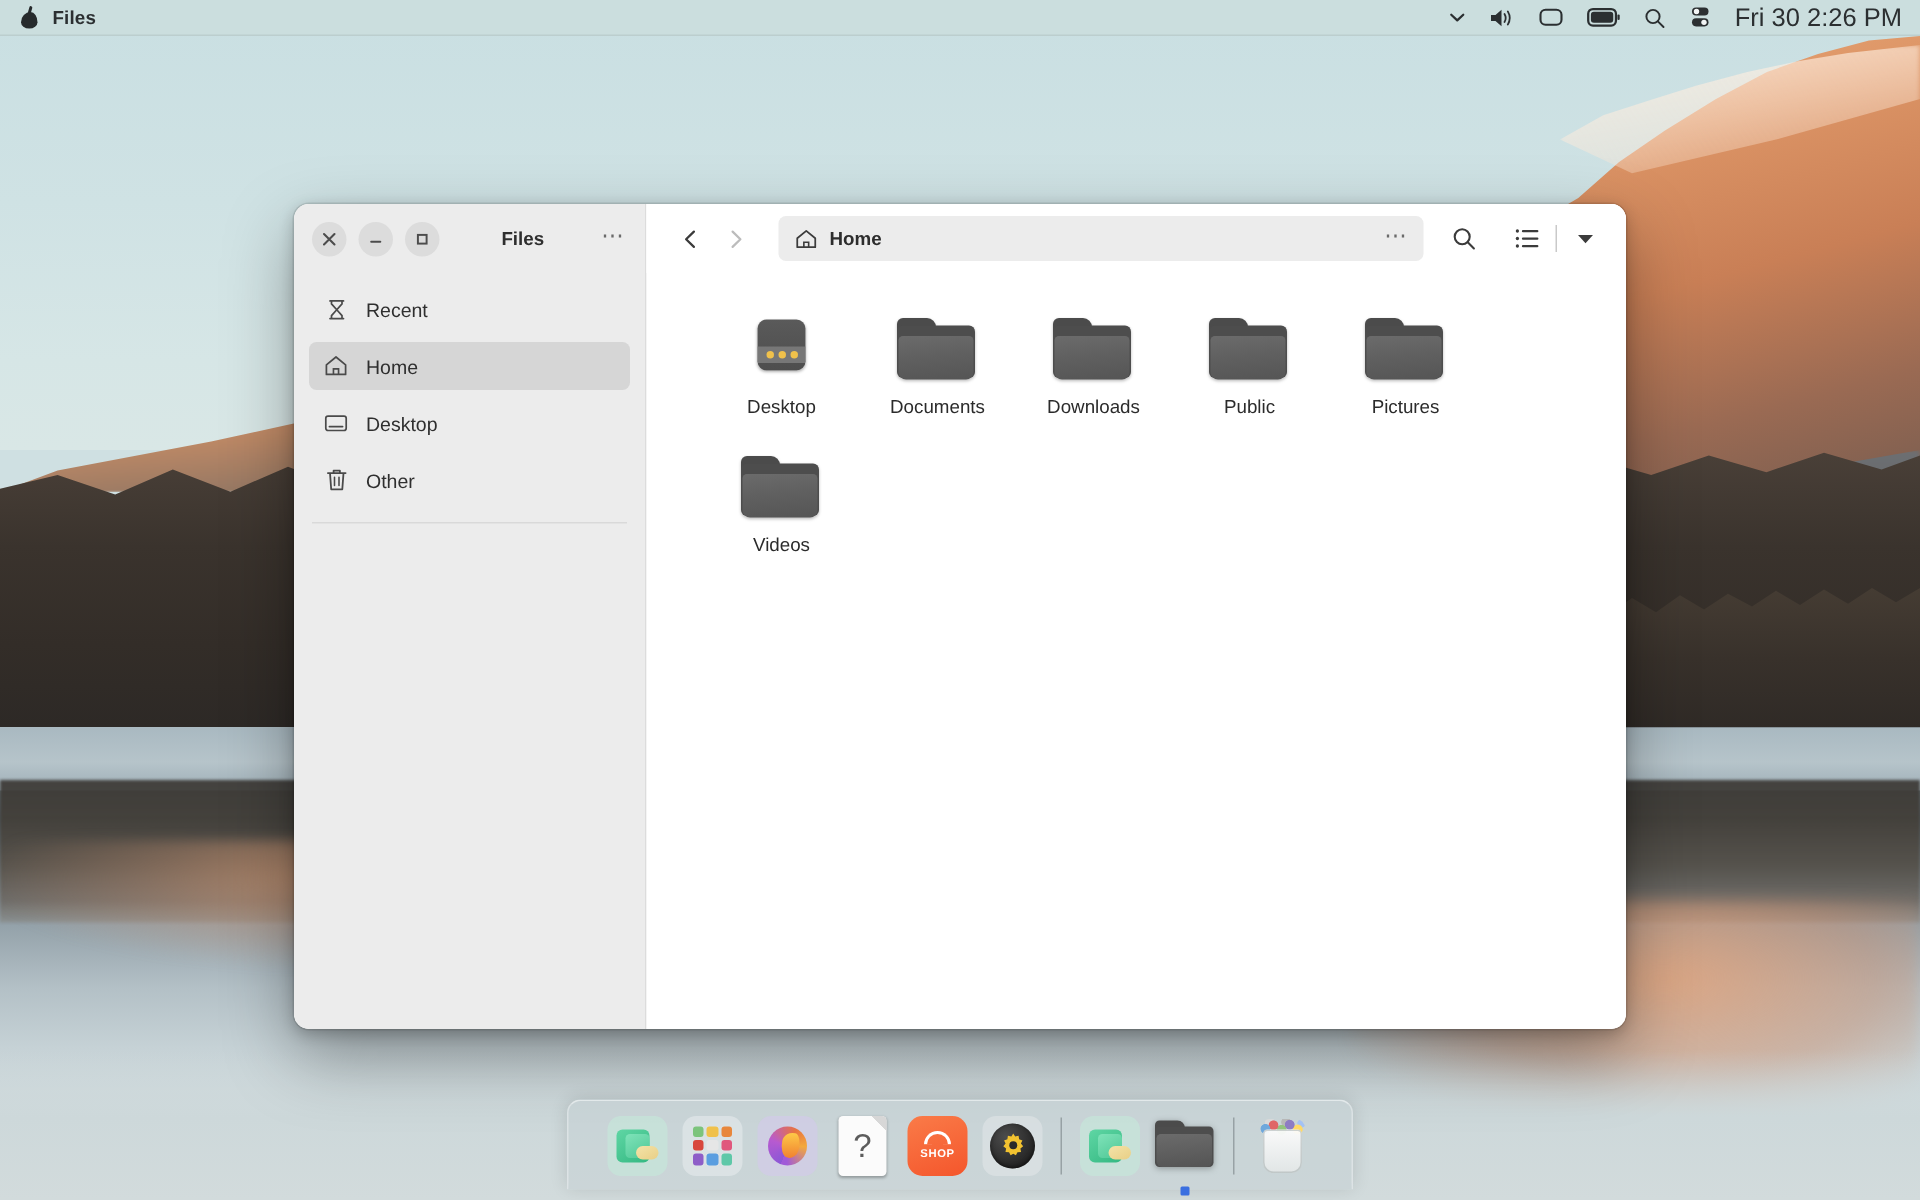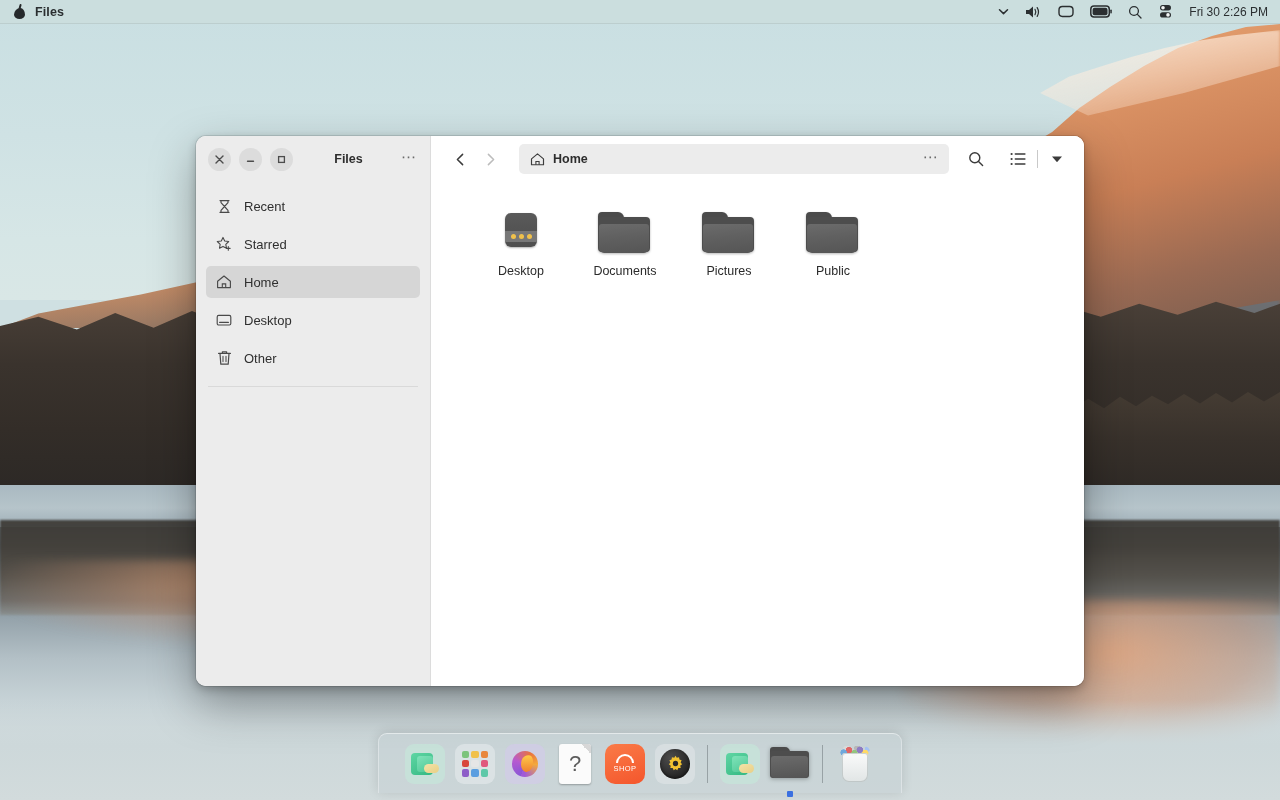--- a/index.html
+++ b/index.html
@@ -128,21 +128,21 @@
   .pear-logo .stem {
     position: absolute; left: 7px; top: 0px; width: 2px; height: 6px;
     background: #262a2c; border-radius: 2px; transform: rotate(16deg);
   }
   .mb-app-name { font-weight: bold; font-size: 12.5px; letter-spacing: .1px; }
   .mb-right {
     margin-left: auto; display: flex; align-items: center;
     gap: 16px; padding-right: 12px;
   }
   .mb-ico { display: flex; align-items: center; justify-content: center; height: 24px; }
-  .mb-clock { font-size: 12px; color: #2b2f31; white-space: nowrap; }
+  .mb-clock { font-size: 17px; color: #2b2f31; white-space: nowrap; }
 
   
   #files-window {
     position: absolute;
     left: 196px; top: 136px;
     width: 888px; height: 550px;
     border-radius: 10px;
     overflow: hidden;
     box-shadow: 0 18px 46px rgba(0,0,0,.34), 0 3px 10px rgba(0,0,0,.22),
                 0 0 0 1px rgba(0,0,0,.10);
@@ -343,21 +343,21 @@
          background: linear-gradient(165deg,#ffd04a,#f07c2e); border-radius: 60% 40% 50% 50% / 40% 60% 40% 60%; transform: rotate(14deg); }
   .docfile { position: relative; width: 32px; height: 40px; background: #fbfbfb; border-radius: 3px;
              box-shadow: 0 1px 2px rgba(0,0,0,.28); display: flex; align-items: center; justify-content: center;
              font-size: 22px; color: #5c5c5c; }
   .docfile .fold { position: absolute; right: 0; top: 0; width: 10px; height: 10px;
              background: linear-gradient(225deg,#d7d7d7 50%, transparent 50%); border-top-right-radius: 3px; }
   .shop { width: 40px; height: 40px; border-radius: 10px; background: linear-gradient(160deg,#fa7b48,#f4562c);
           display: flex; flex-direction: column; align-items: center; justify-content: center; gap: 1px; }
   .shop .handle { width: 18px; height: 9px; border: 2.2px solid #ffffff; border-bottom: none;
           border-radius: 11px 11px 0 0; }
-  .shop .txt { font-size: 7.5px; font-weight: normal; color: #ffffff; letter-spacing: .4px; }
+  .shop .txt { font-size: 7.5px; font-weight: bold; color: #ffffff; letter-spacing: .4px; }
   .gear-bg { background: rgba(232,236,238,.45); display: flex; align-items: center; justify-content: center; }
   .gear-disc { width: 30px; height: 30px; border-radius: 50%;
           background: radial-gradient(circle at 35% 30%, #4c4c4c, #232323 75%);
           display: flex; align-items: center; justify-content: center;
           box-shadow: inset 0 -1px 3px rgba(0,0,0,.5); }
   .folder-dock { position: relative; width: 40px; height: 33px; filter: drop-shadow(0 1px 2px rgba(0,0,0,.3)); }
   .folder-dock .tab { position: absolute; left: 0; top: 0; width: 20px; height: 9px; background: #4b4b4b; border-radius: 3px 5px 0 0; }
   .folder-dock .back { position: absolute; left: 0; top: 4px; width: 39px; height: 27px; background: #4d4d4d; border-radius: 3px; }
   .folder-dock .front { position: absolute; left: 1px; top: 9px; width: 37px; height: 22px;
           background: linear-gradient(175deg,#6b6b6b,#545454); border-radius: 3px 3px 4px 4px; }
@@ -476,29 +476,20 @@
       <div id="sidebar-list">
         <div class="sb-item">
           <span class="sb-ico">
             <svg width="15" height="15" viewBox="0 0 15 15">
               <path d="M3 1.6 H12 M3 13.4 H12 M4 1.6 V3.6 L7.5 7.5 L11 3.6 V1.6 M4 13.4 V11.4 L7.5 7.5 L11 11.4 V13.4" fill="none" stroke="#4a4a4a" stroke-width="1.15" stroke-linecap="round" stroke-linejoin="round"></path>
             </svg>
           </span>
           <span>Recent</span>
         </div>
 
-        <div class="sb-item">
-          <span class="sb-ico">
-            <svg width="16" height="16" viewBox="0 0 16 16">
-              <path d="M7 1.4 L8.7 5 L12.7 5.5 L9.8 8.3 L10.5 12.2 L7 10.4 L3.5 12.2 L4.2 8.3 L1.3 5.5 L5.3 5 Z" fill="none" stroke="#4a4a4a" stroke-width="1.1" stroke-linejoin="round"></path>
-              <path d="M12.3 10.6 V14.2 M10.5 12.4 H14.1" stroke="#4a4a4a" stroke-width="1.1" stroke-linecap="round"></path>
-            </svg>
-          </span>
-          <span>Starred</span>
-        </div>
 
         <div class="sb-item selected">
           <span class="sb-ico">
             <svg width="16" height="16" viewBox="0 0 16 16">
               <path d="M1.6 7.3 L8 2 L14.4 7.3 V13.6 H1.6 Z" fill="none" stroke="#4a4a4a" stroke-width="1.15" stroke-linejoin="round"></path>
               <path d="M6.3 13.6 V9.9 H9.7 V13.6" fill="none" stroke="#4a4a4a" stroke-width="1.1"></path>
             </svg>
           </span>
           <span>Home</span>
         </div>
@@ -604,45 +595,65 @@
           <div class="file-ico-wrap">
             <div class="folder">
                 <div class="tab"></div>
                 <div class="back"></div>
                 <div class="front"></div>
               </div>
           </div>
           <div class="file-label">Documents</div>
         </div>
 
-
-
         <div class="file-item">
           <div class="file-ico-wrap">
             <div class="folder">
                 <div class="tab"></div>
                 <div class="back"></div>
                 <div class="front"></div>
               </div>
           </div>
-          <div class="file-label">Pictures</div>
-        </div>
+          <div class="file-label">Downloads</div>
+        </div>
+
 
         <div class="file-item">
           <div class="file-ico-wrap">
             <div class="folder">
                 <div class="tab"></div>
                 <div class="back"></div>
                 <div class="front"></div>
               </div>
           </div>
           <div class="file-label">Public</div>
         </div>
 
-
+        <div class="file-item">
+          <div class="file-ico-wrap">
+            <div class="folder">
+                <div class="tab"></div>
+                <div class="back"></div>
+                <div class="front"></div>
+              </div>
+          </div>
+          <div class="file-label">Pictures</div>
+        </div>
+
+
+        <div class="file-item">
+          <div class="file-ico-wrap">
+            <div class="folder">
+                <div class="tab"></div>
+                <div class="back"></div>
+                <div class="front"></div>
+              </div>
+          </div>
+          <div class="file-label">Videos</div>
+        </div>
 
       </div>
     </div>
   </div>
 
   <div id="dock">
 
     <div class="dock-item">
       <div class="ico-sq wallet-bg">
         <div class="wallet">

